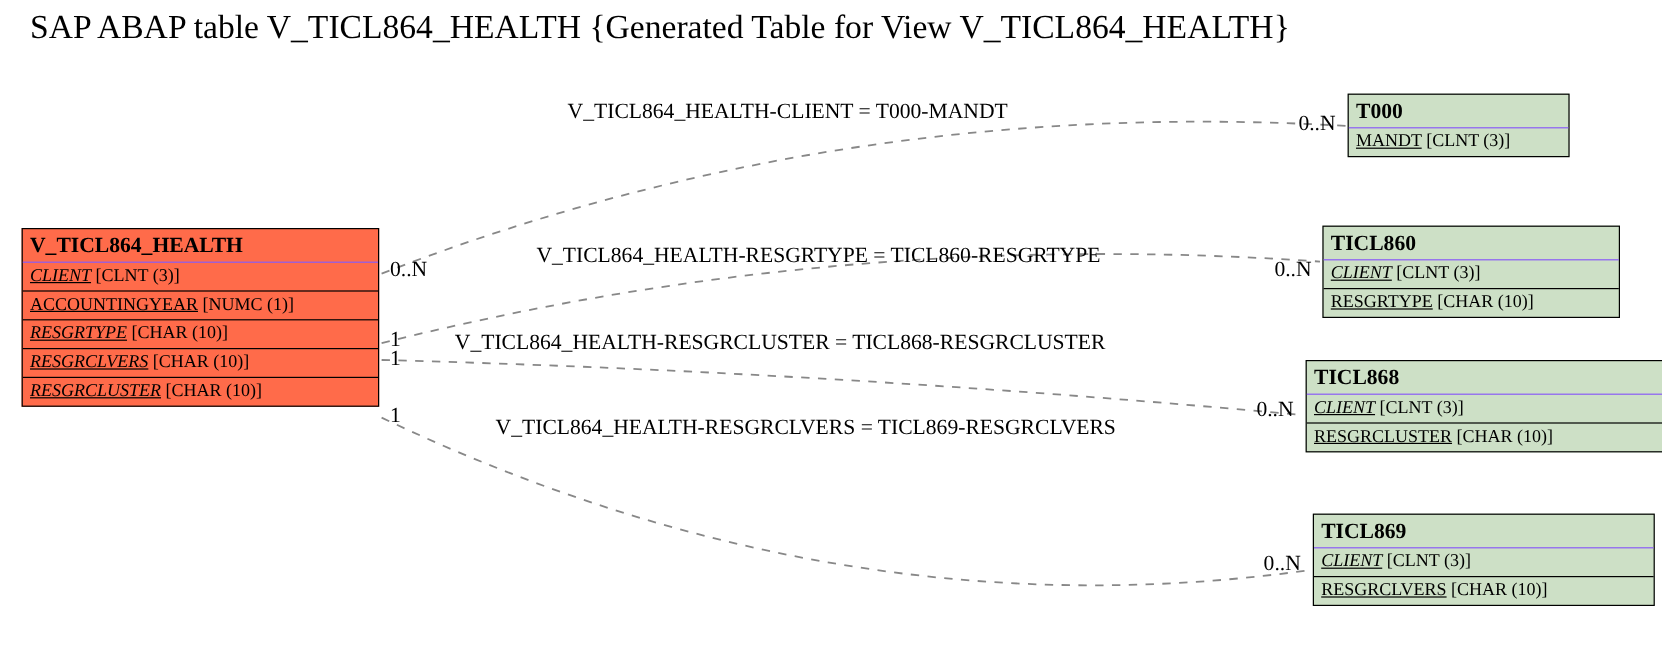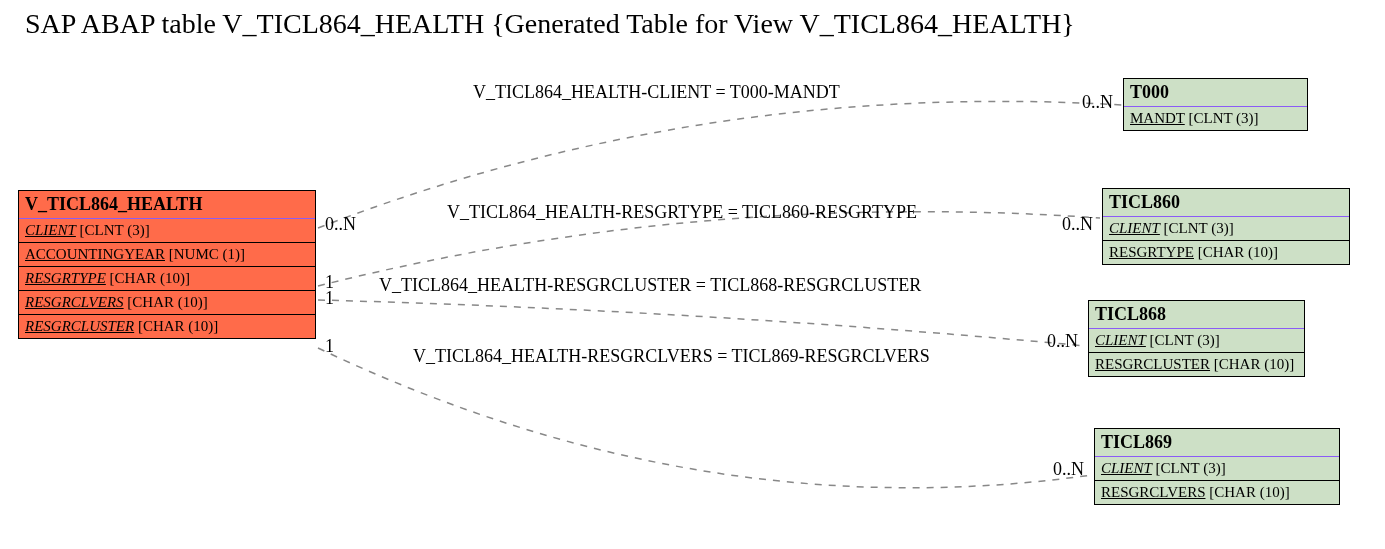--- a/index.html
+++ b/index.html
@@ -73,27 +73,27 @@
   <div class="header">T000</div>
   <div class="row"><span class="ul">MANDT</span> <span>[CLNT (3)]</span></div>
 </div>
 
 <div class="entity ref-entity" style="left:1102px; top:188px; width:248px;">
   <div class="header">TICL860</div>
   <div class="row"><span class="ul it">CLIENT</span> <span>[CLNT (3)]</span></div>
   <div class="row"><span class="ul">RESGRTYPE</span> <span>[CHAR (10)]</span></div>
 </div>
 
-<div class="entity ref-entity" style="left:1088px; top:300px; width:217px;">
+<div class="entity ref-entity" style="left:1088px; top:300px; width:298px;">
   <div class="header">TICL868</div>
   <div class="row"><span class="ul it">CLIENT</span> <span>[CLNT (3)]</span></div>
   <div class="row"><span class="ul">RESGRCLUSTER</span> <span>[CHAR (10)]</span></div>
 </div>
 
-<div class="entity ref-entity" style="left:1094px; top:428px; width:246px;">
+<div class="entity ref-entity" style="left:1094px; top:428px; width:285px;">
   <div class="header">TICL869</div>
   <div class="row"><span class="ul it">CLIENT</span> <span>[CLNT (3)]</span></div>
   <div class="row"><span class="ul">RESGRCLVERS</span> <span>[CHAR (10)]</span></div>
 </div>
 
 <svg class="svg-layer" viewBox="0 0 1385 549">
 
   <path class="dash" d="M 318 228 Q 700 80 1122 105"></path>
   <text class="edge-text" x="473" y="98">V_TICL864_HEALTH-CLIENT = T000-MANDT</text>
   <text class="card-text" x="325" y="230">0..N</text>

